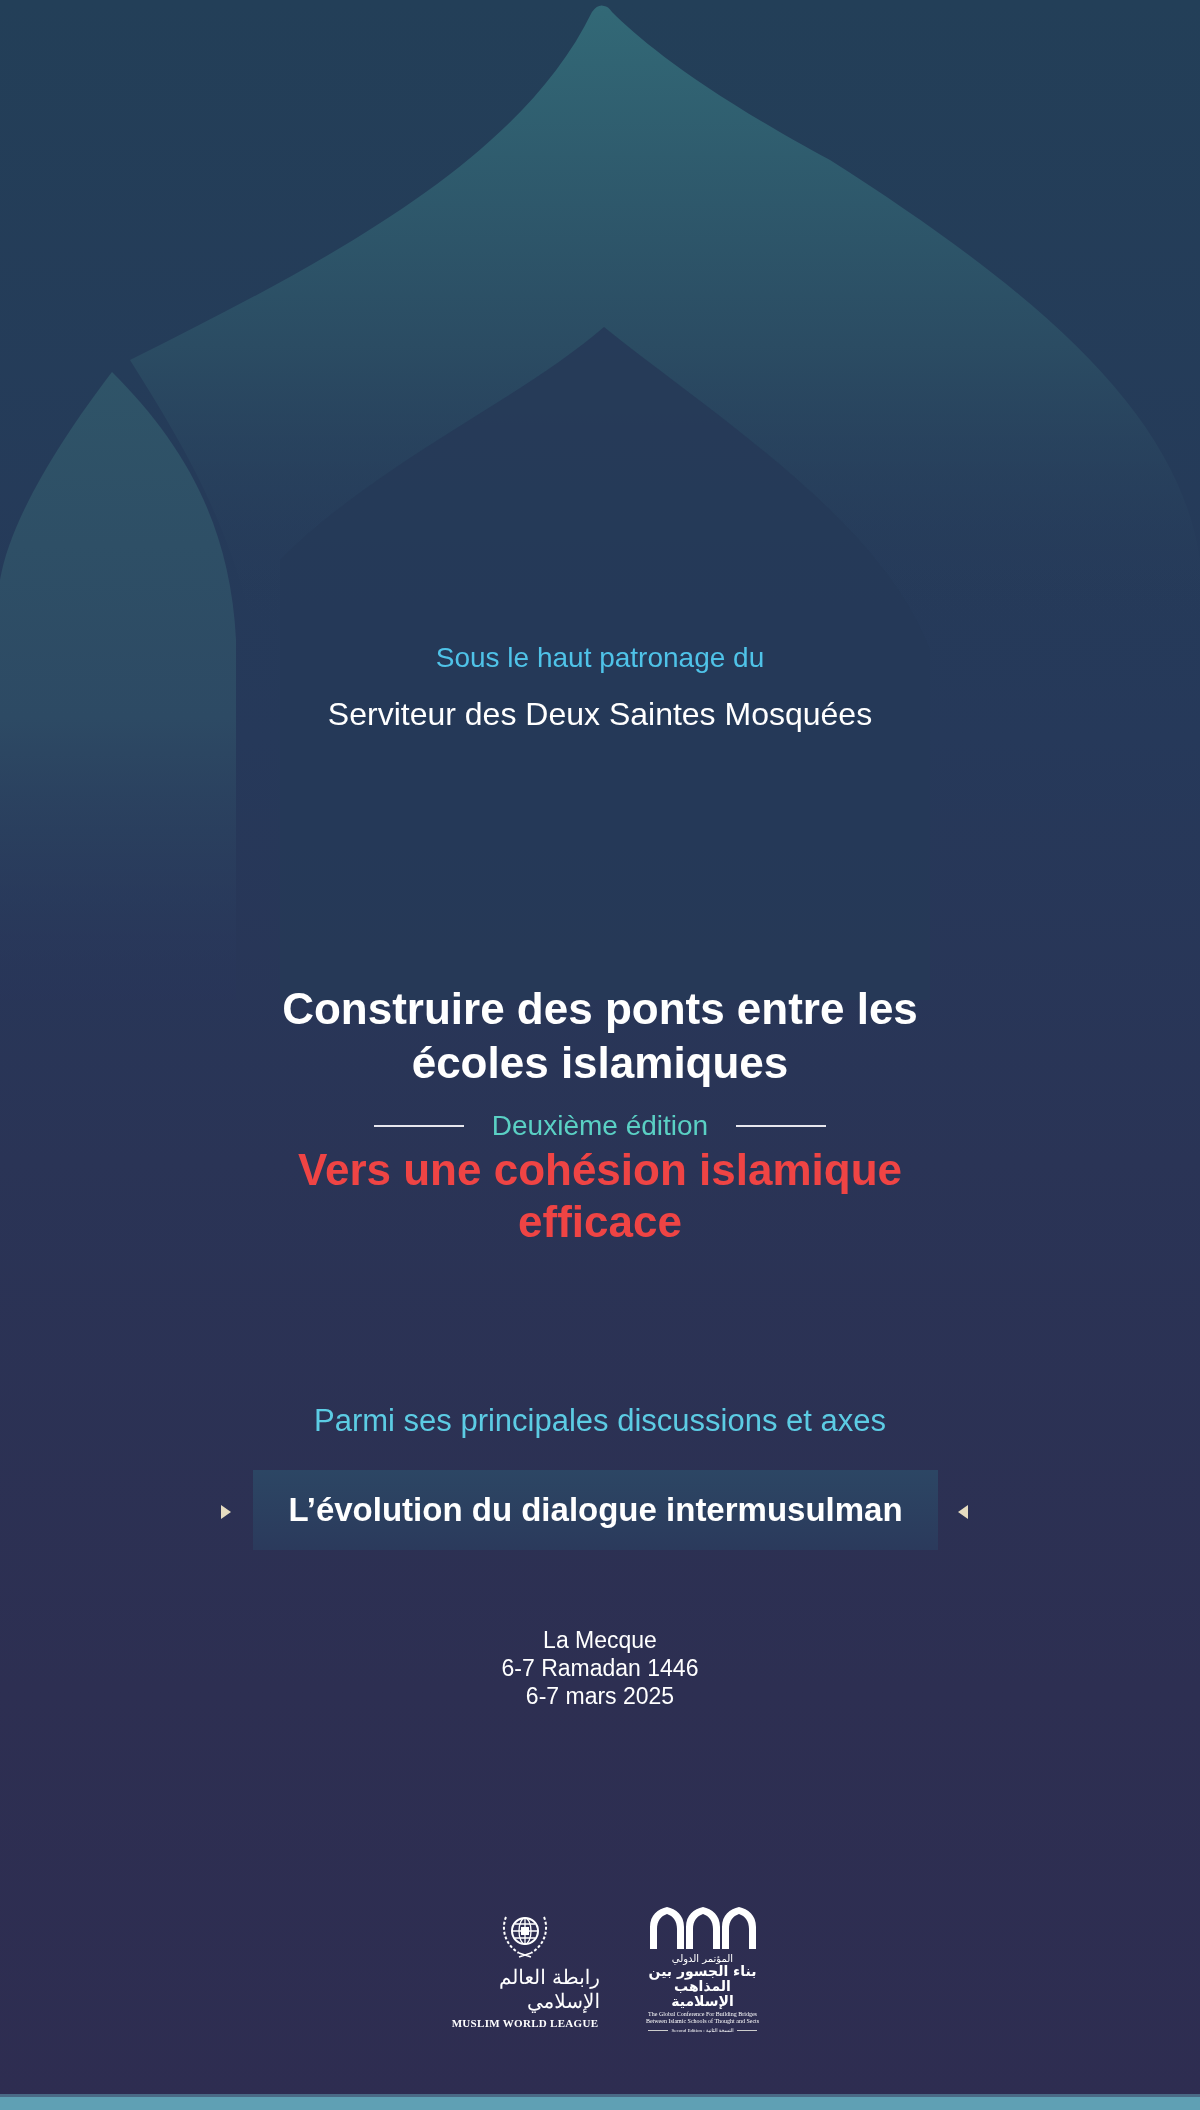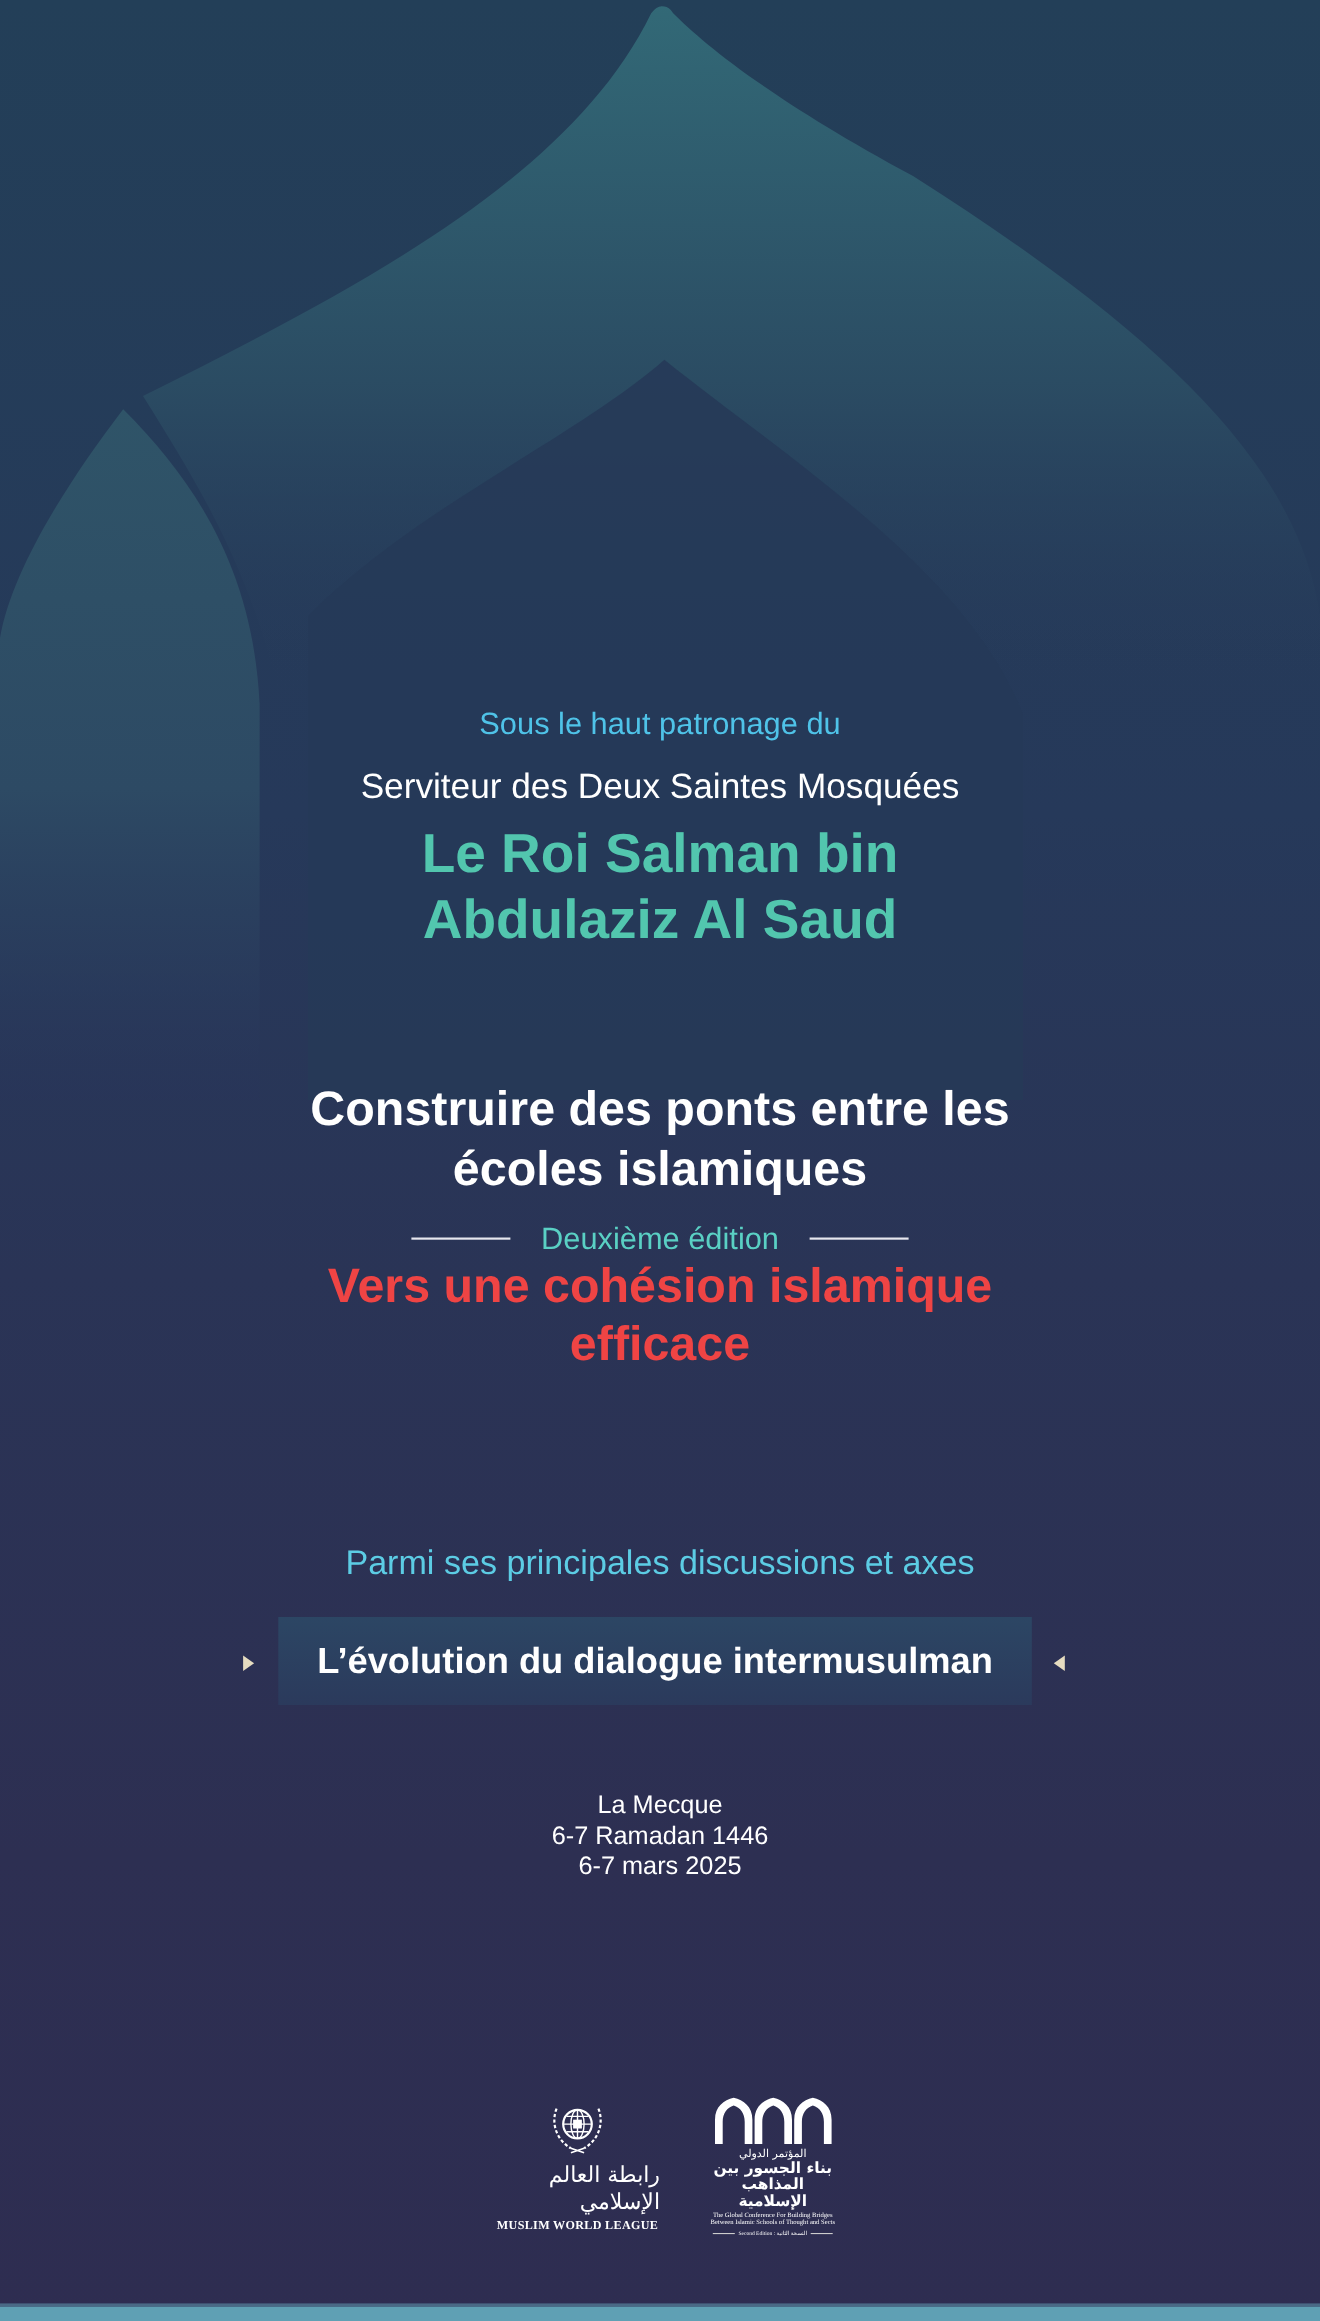--- a/index.html
+++ b/index.html
@@ -65,24 +65,20 @@
   <path d="M604 6 Q 598 4 592 12 C 520 160 330 260 130 360 C 180 440 230 520 255 640 L 1200 640 L 1200 560 C 1180 420 1050 300 830 160 C 700 90 640 40 612 12 Q 608 6 604 6 Z" fill="url(#domeGrad)" opacity="0.95"></path>
 
   <path d="M604 327 C 520 400 380 460 280 560 L 280 1000 L 930 1000 L 930 650 C 880 520 720 420 604 327 Z" fill="#263a58" opacity="0.9"></path>
 
   <path d="M112 372 C 60 440 10 520 0 580 L 0 1000 L 236 1000 L 236 640 C 230 520 180 440 112 372 Z" fill="url(#pillarGrad)"></path>
 </svg>
 
 <div class="content">
   <div class="center-text patronage">Sous le haut patronage du</div>
   <div class="center-text servant">Serviteur des Deux Saintes Mosquées</div>
-  <div class="center-text king">
-    <div>Le Roi Salman bin</div>
-    <div>Abdulaziz Al Saud</div>
-  </div>
 
   <div class="center-text conf-title">
     <div>Construire des ponts entre les</div>
     <div>écoles islamiques</div>
   </div>
   <div class="edition-row">
     <span class="edition-line"></span>
     <span class="edition-label">Deuxième édition</span>
     <span class="edition-line"></span>
   </div>

